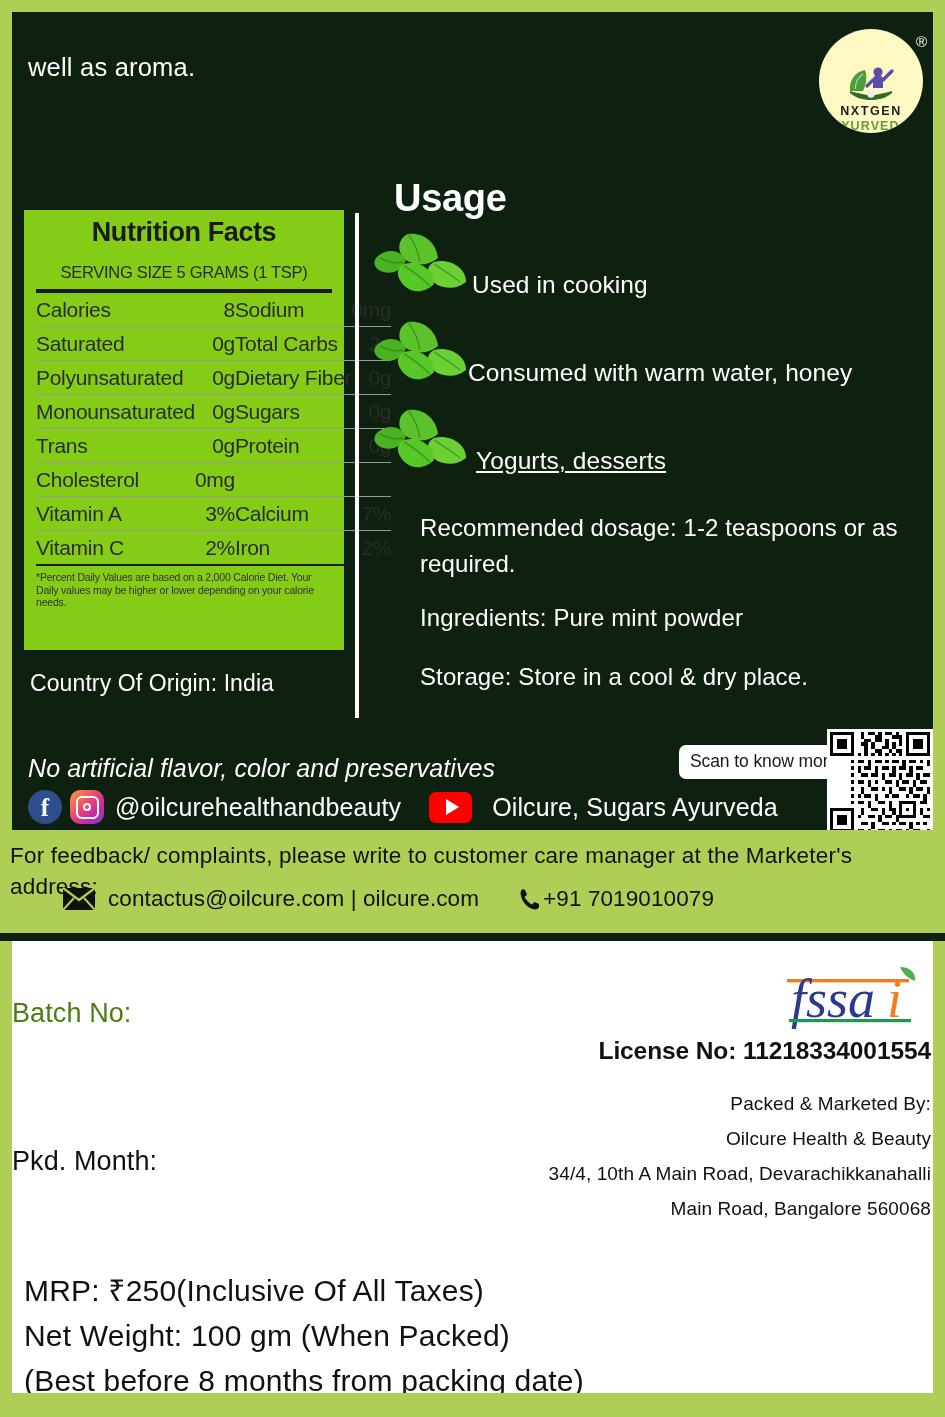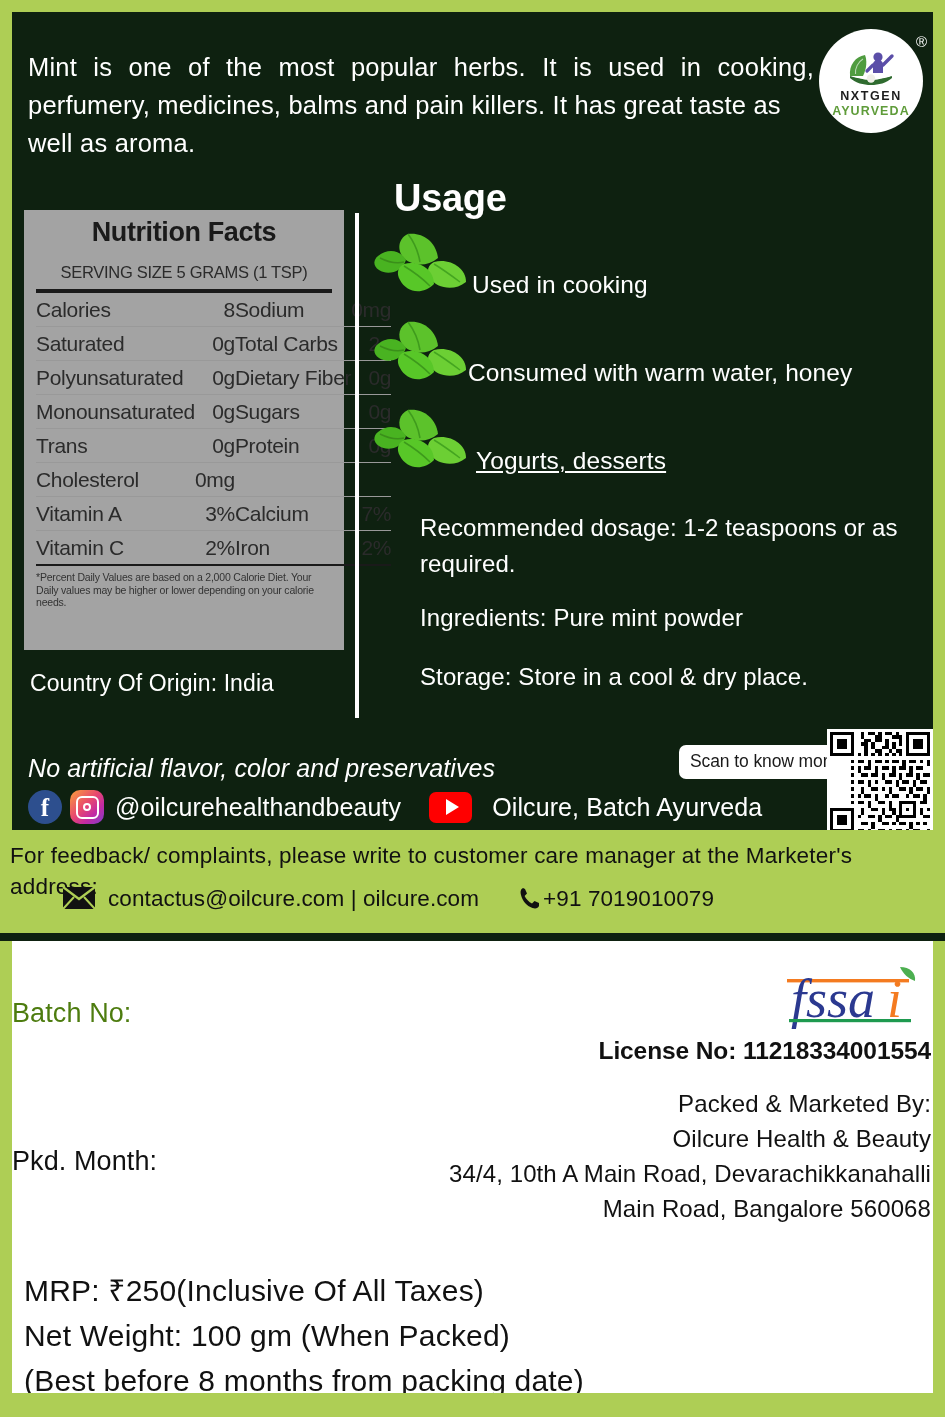--- a/index.html
+++ b/index.html
@@ -46,25 +46,25 @@
   .intro .lastline { display: block; }
 
   
   .logo-badge {
     position: absolute;
     right: 10px;
     top: 17px;
     width: 104px;
     height: 104px;
     border-radius: 50%;
-    background: #ffffff;
+    background: #fef9c3;
     display: flex;
     flex-direction: column;
     align-items: center;
-    justify-content: center;
+    justify-content: flex-end;
     overflow: hidden;
   }
   .logo-mark { width: 56px; height: 38px; margin-top: 4px; }
   .logo-name {
     font-size: 12.5px;
     font-weight: bold;
     letter-spacing: 1.6px;
     color: #1d1d1d;
     margin-top: 2px;
   }
@@ -84,21 +84,21 @@
     line-height: 1;
   }
 
   
   .nutrition {
     position: absolute;
     left: 12px;
     top: 198px;
     width: 320px;
     height: 440px;
-    background: #a3a3a3;
+    background: #84cc16;
     color: #1a1a1a;
     box-sizing: border-box;
     padding: 8px 12px 6px 12px;
     font-family: "Liberation Sans", sans-serif;
   }
   .nf-title {
     text-align: center;
     font-size: 27px;
     font-weight: bold;
     letter-spacing: -0.4px;
@@ -320,21 +320,21 @@
     line-height: 31px;
     text-align: justify;
     letter-spacing: 0.2px;
   }
   .fb-line .nojustify { display: block; text-align: left; }
   .fb-contact {
     position: absolute;
     left: 62px;
     top: 56px;
     display: flex;
-    align-items: flex-start;
+    align-items: center;
     font-size: 22.5px;
     letter-spacing: 0.1px;
     white-space: nowrap;
   }
   .mail-icon { width: 34px; height: 24px; margin-right: 12px; flex: none; }
   .phone-icon { width: 22px; height: 24px; margin-left: 40px; margin-right: 2px; flex: none; }
 
   .band-black {
     position: absolute;
     left: 0;
@@ -388,21 +388,21 @@
     letter-spacing: -0.1px;
     white-space: nowrap;
   }
   .address {
     position: absolute;
     right: 2px;
     top: 145px;
     width: 640px;
     text-align: right;
     color: #111;
-    font-size: 24px;
+    font-size: 19px;
     line-height: 35px;
     letter-spacing: 0.1px;
   }
   .mrp-block {
     position: absolute;
     left: 12px;
     top: 327px;
     color: #111;
     font-size: 30px;
     line-height: 45px;
@@ -411,21 +411,20 @@
   .mrp-block div { white-space: nowrap; }
 </style>
 </head>
 <body>
 
 <div class="label">
 
   <div class="dark-panel">
 
     <div class="intro">
-      <span>Mint is one of the most popular herbs. It is used in cooking, perfumery, medicines, balms and pain killers. It has great taste as</span>
       <span class="lastline">well as aroma.</span>
     </div>
 
     <div class="logo-badge">
       <svg class="logo-mark" viewBox="0 0 56 38">
         <path d="M22 6 C12 8 6 16 7 27 L20 27 C24 19 24 11 22 6 Z" fill="#4f9c3f"></path>
         <path d="M20 10 C15 13 12 19 12.5 25" stroke="#ffffff" stroke-width="1.1" fill="none" opacity="0.6"></path>
         <circle cx="35" cy="8" r="4.6" fill="#5b4ea8"></circle>
         <path d="M30 15 C30 12.6 32 11.5 35 11.5 C38 11.5 40 12.6 40 15 L40 24 L30 24 Z" fill="#5b4ea8"></path>
         <path d="M40 16 L49 7" stroke="#5b4ea8" stroke-width="3.4" stroke-linecap="round"></path>
@@ -563,21 +562,21 @@
       </div>
       <div class="ig-icon">
         <div class="ig-ring">
           <div class="ig-dot"></div>
         </div>
       </div>
       <div class="handle">@oilcurehealthandbeauty</div>
       <div class="yt-icon">
         <div class="yt-tri"></div>
       </div>
-      <div class="yt-text">Oilcure, Batch Ayurveda</div>
+      <div class="yt-text">Oilcure, Sugars Ayurveda</div>
     </div>
 
     <div class="scan-pill">Scan to know more</div>
     <svg class="qr" viewBox="0 0 29 29" shape-rendering="crispEdges">
       <rect width="29" height="29" fill="#ffffff"></rect>
       <g fill="#000000">
 
         <rect x="0" y="0" width="7" height="1"></rect>
           <rect x="0" y="6" width="7" height="1"></rect>
         <rect x="0" y="0" width="1" height="7"></rect>

